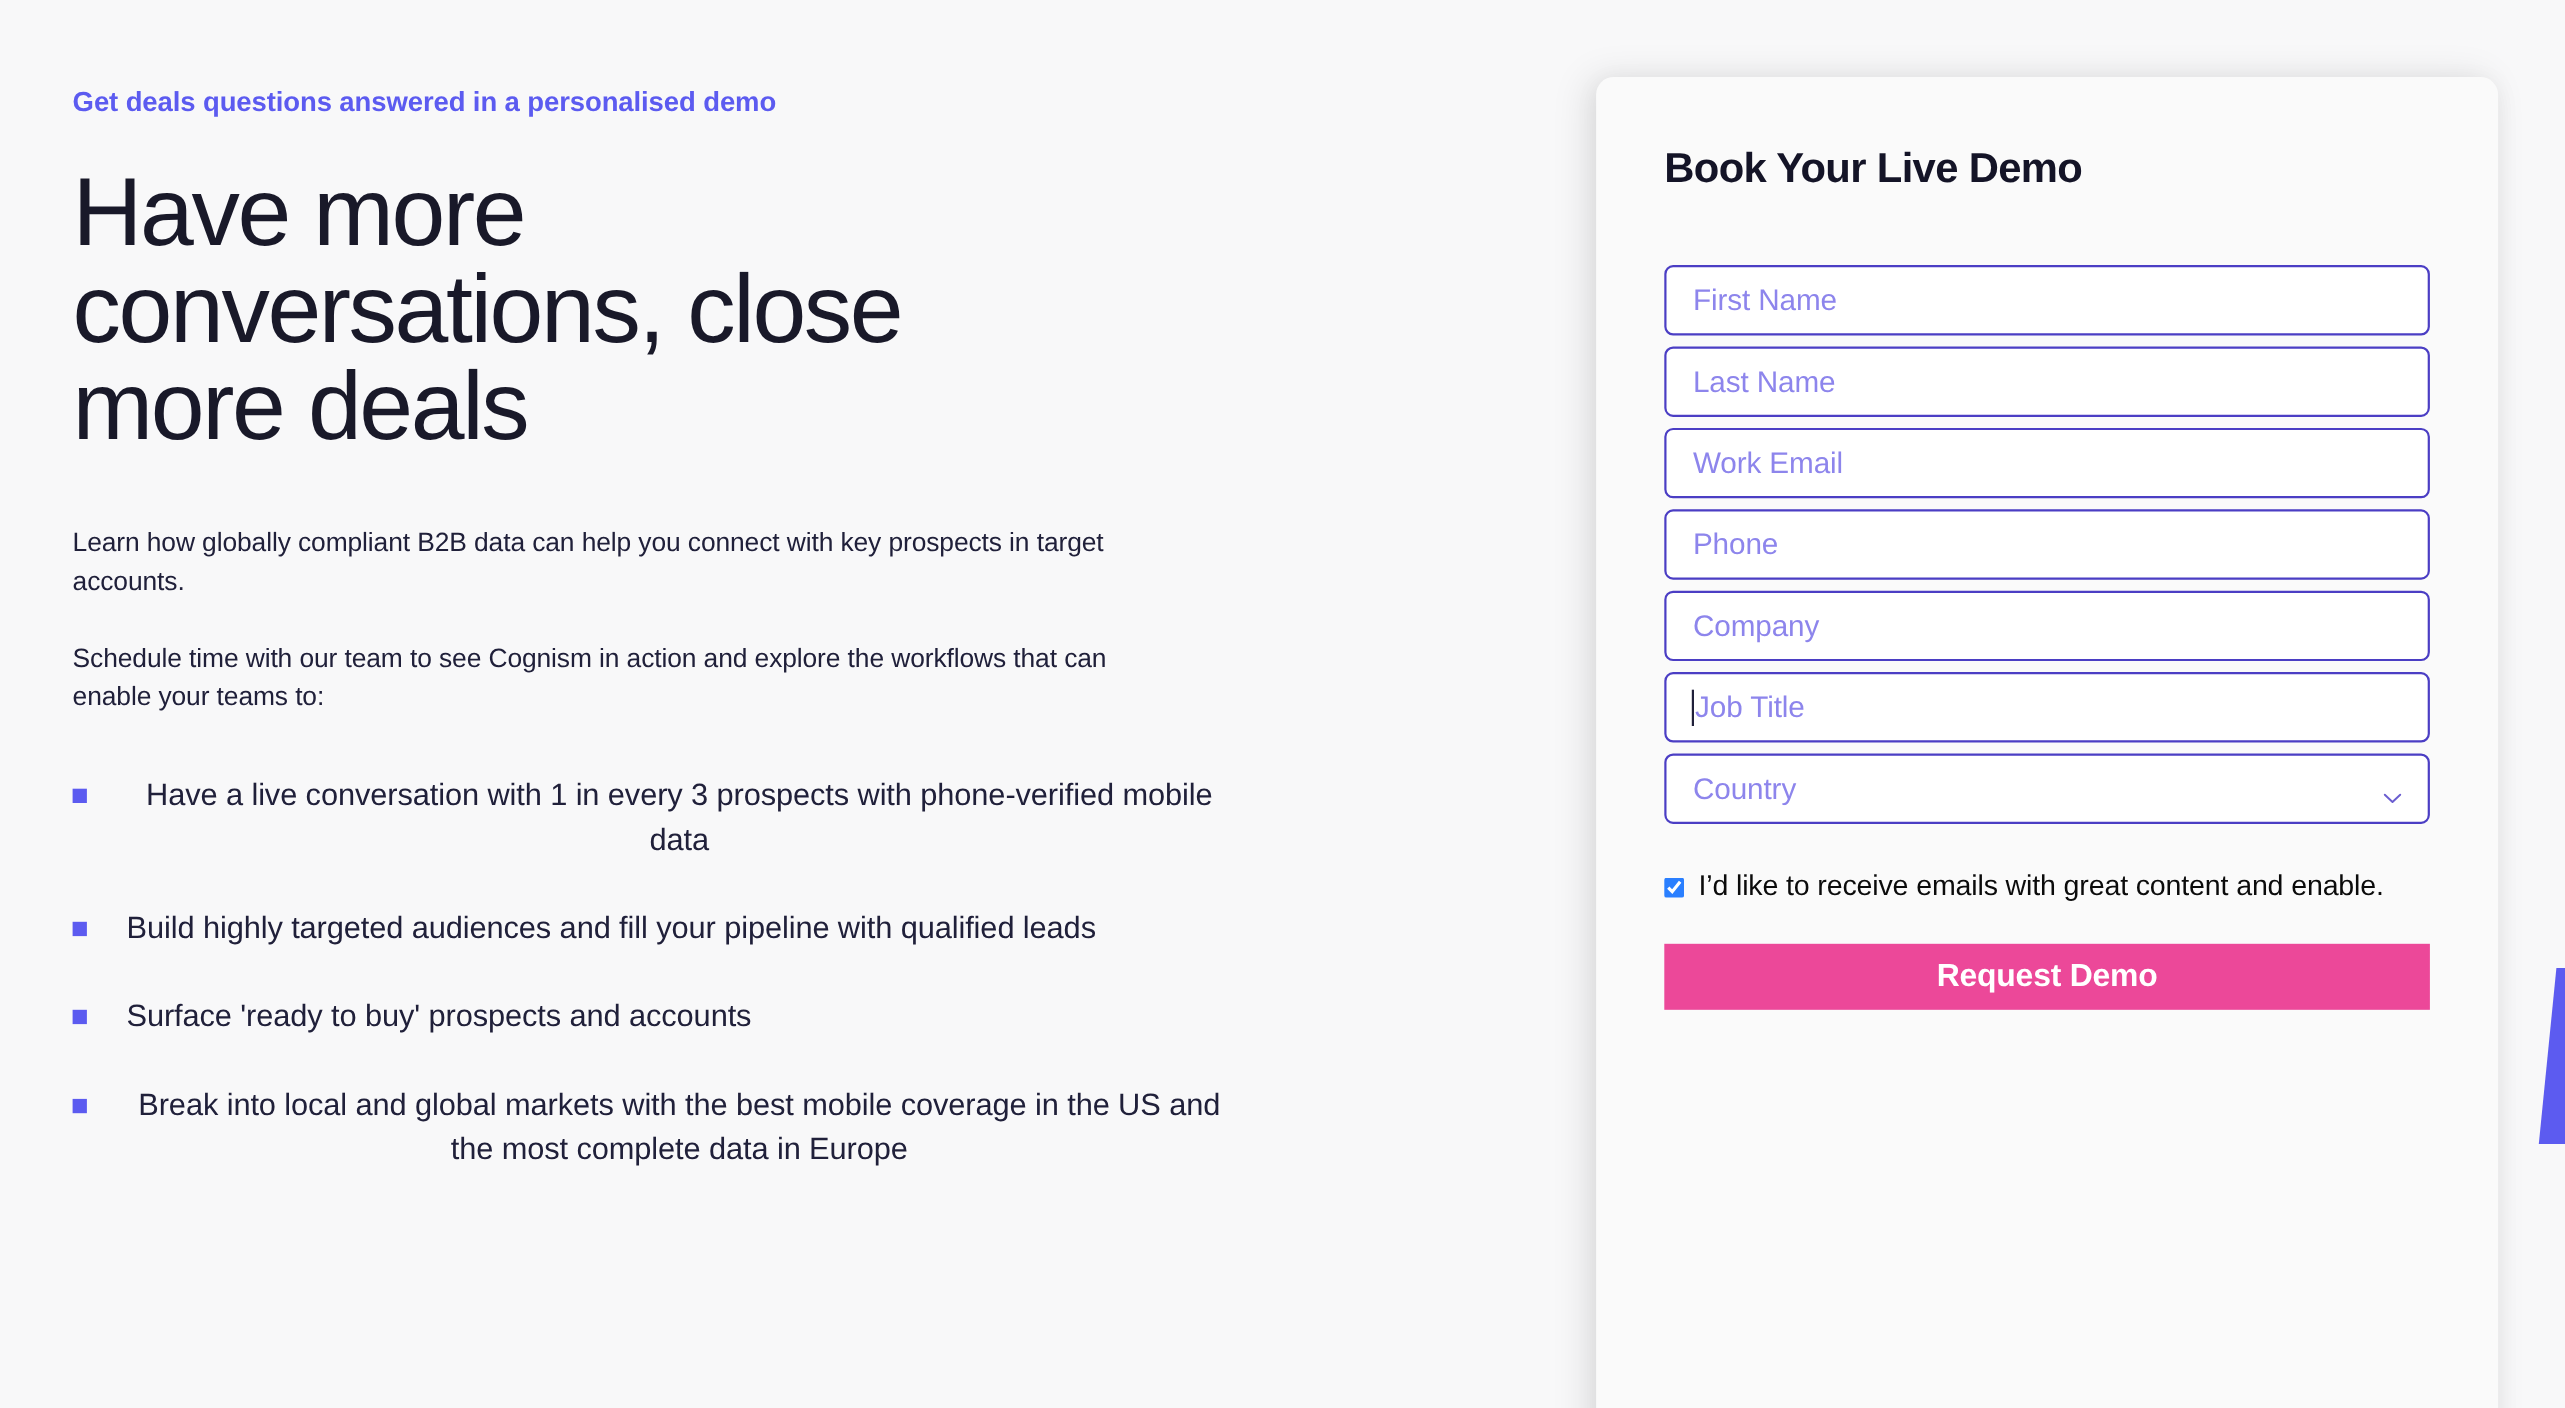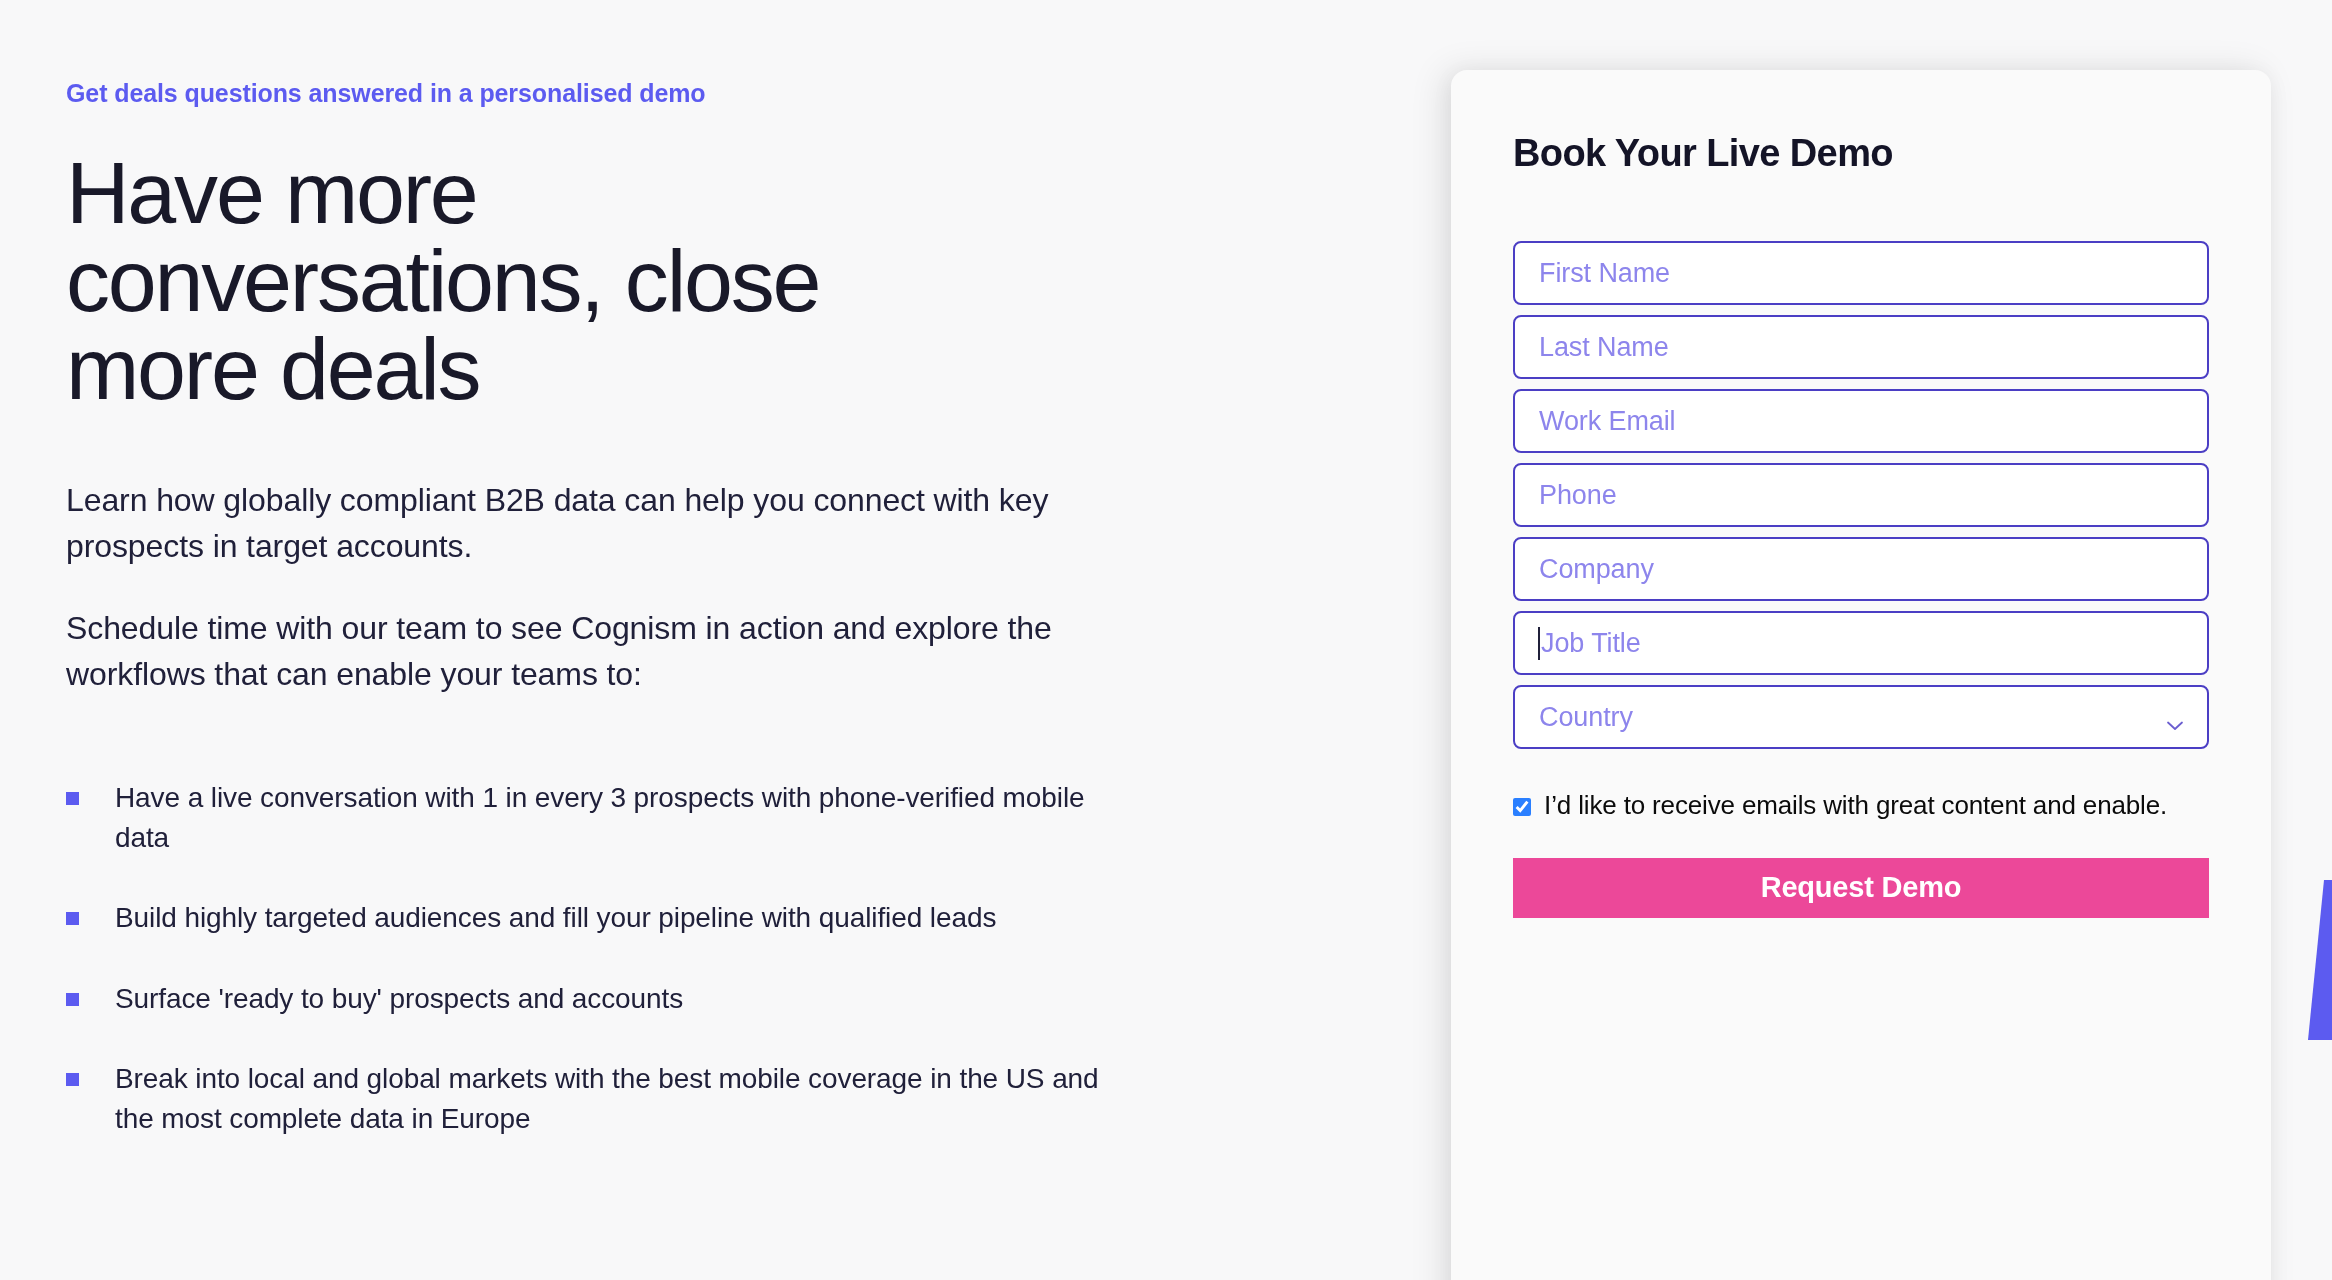--- a/index.html
+++ b/index.html
@@ -49,31 +49,32 @@
     line-height: 1.0;
     font-weight: 400;
     color: #191929;
     letter-spacing: -2.2px;
     max-width: 930px;
     margin-bottom: 64px;
     margin-top: 40px;
   }
 
   .body-copy {
-    font-size: 32px;
+    font-size: 24px;
     line-height: 1.44;
     color: #20203a;
     max-width: 1010px;
     margin-bottom: 36px;
     letter-spacing: -0.1px;
   }
 
   .bullets {
     list-style: none;
-    margin-top: 80px;
+    margin-top: 52px;
+    text-align: center;
   }
 
   .bullet {
     display: flex;
     align-items: flex-start;
     margin-bottom: 40px;
   }
 
   .bullet-marker {
     flex: 0 0 auto;

